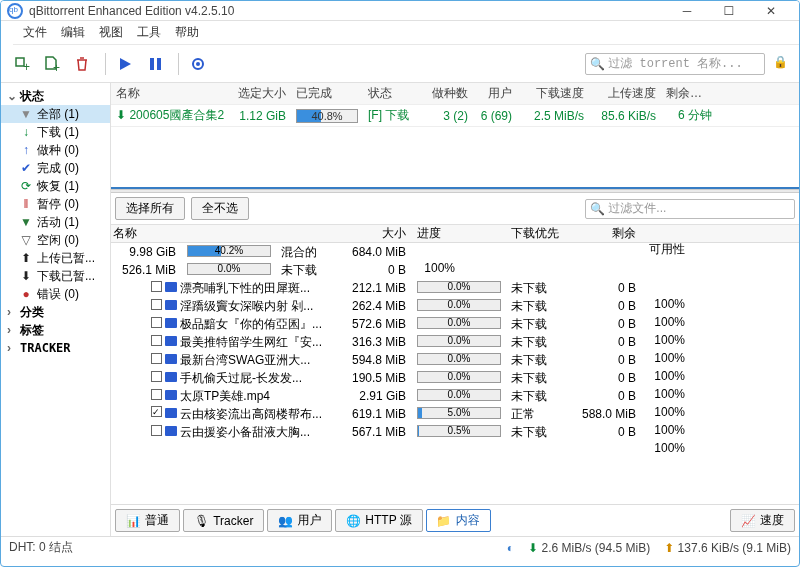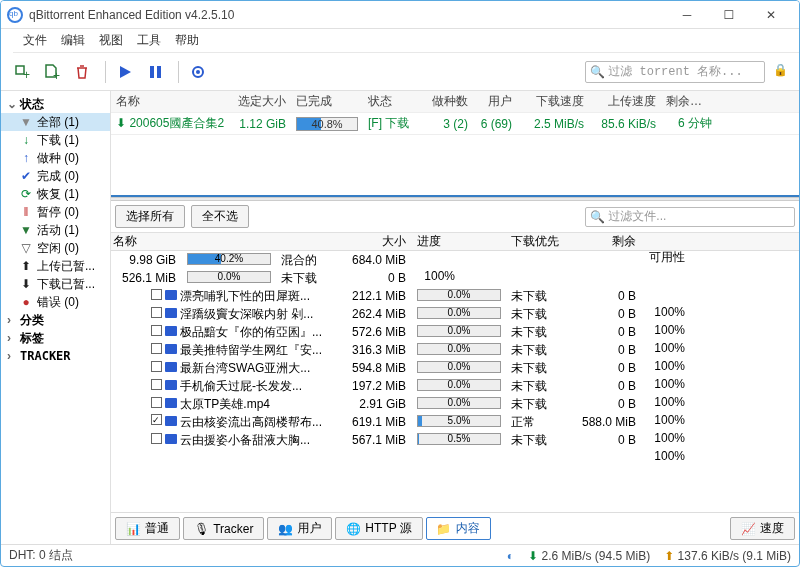--- a/index.html
+++ b/index.html
@@ -1,17 +1,17 @@
 <!DOCTYPE html>
 <html><head>
 <meta charset="utf-8">
 <style>
 * { box-sizing: border-box; margin: 0; padding: 0; font-family: "Microsoft YaHei", Arial, sans-serif; font-size: 12px; }
 body { background: #fff; width: 800px; height: 567px; border: 1px solid #5aa9e0; border-radius: 4px; overflow: hidden; position: relative;}
-.titlebar { height: 28px; background: #fff; display: flex; align-items: center; padding: 0 6px; border-bottom: 1px solid #e0e0e0;}
+.titlebar { height: 20px; background: #fff; display: flex; align-items: center; padding: 0 6px; border-bottom: 1px solid #e0e0e0;}
 .titlebar .app-icon { width: 16px; height: 16px; border:2px solid #3a7fe0; border-radius:50%; margin-right:6px; position:relative;}
 .titlebar .app-icon::after{content:"qb"; font-size:8px; color:#3a7fe0; position:absolute; left:0; top:0;}
 .titlebar .title { flex:1; color:#444;}
 .winbtns { display:flex; gap:18px; padding-right:10px;}
 .winbtn { width:24px; height:18px; display:flex; align-items:center; justify-content:center; color:#444;}
 .menubar { height:24px; display:flex; align-items:center; gap:14px; padding:0 10px; border-bottom:1px solid #e8e8e8;margin-left:12px;}
 .menubar span { color:#333; }
 .toolbar { height:38px; display:flex; align-items:center; padding:0 8px; border-bottom:1px solid #e0e0e0;}
 .tbtn { width:26px; height:26px; display:flex; align-items:center; justify-content:center; margin-right:4px;}
 .toolsep { width:1px; height:22px; background:#ccc; margin:0 6px;}
@@ -300,21 +300,21 @@
           <div class="frow">
             <div class="col fc-name" style="padding-left:40px"><span class="cb"></span><span class="vicon"></span>最新台湾SWAG亚洲大...</div>
             <div class="col fc-size">594.8 MiB</div>
             <div class="col fc-prog"><div class="miniprog"><div class="mf" style="width:0%"></div><div class="mt">0.0%</div></div></div>
             <div class="col fc-prio">未下载</div>
             <div class="col fc-rem">0 B</div>
             <div class="col fc-avail">100%</div>
           </div>
           <div class="frow">
             <div class="col fc-name" style="padding-left:40px"><span class="cb"></span><span class="vicon"></span>手机偷夭过屁-长发发...</div>
-            <div class="col fc-size">197.2 MiB</div>
+            <div class="col fc-size">190.5 MiB</div>
             <div class="col fc-prog"><div class="miniprog"><div class="mf" style="width:0%"></div><div class="mt">0.0%</div></div></div>
             <div class="col fc-prio">未下载</div>
             <div class="col fc-rem">0 B</div>
             <div class="col fc-avail">100%</div>
           </div>
           <div class="frow">
             <div class="col fc-name" style="padding-left:40px"><span class="cb"></span><span class="vicon"></span>太原TP美雄.mp4</div>
             <div class="col fc-size">2.91 GiB</div>
             <div class="col fc-prog"><div class="miniprog"><div class="mf" style="width:0%"></div><div class="mt">0.0%</div></div></div>
             <div class="col fc-prio">未下载</div>

